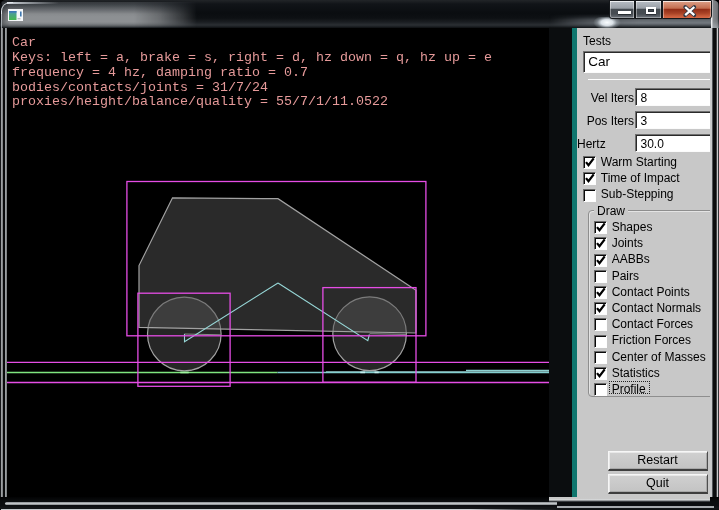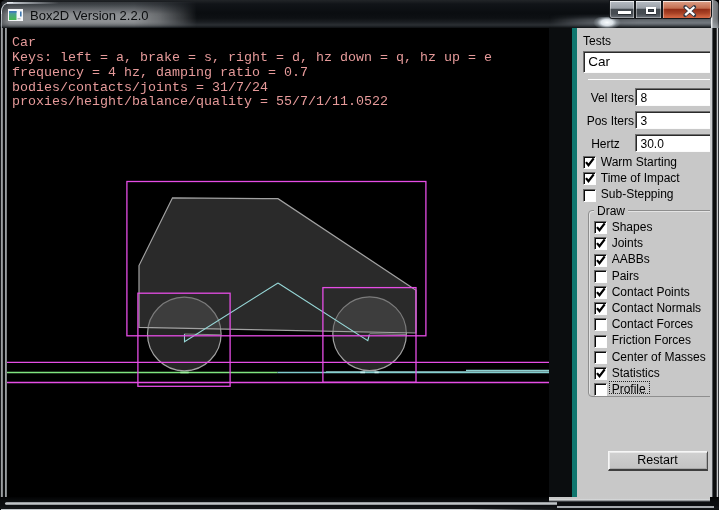--- a/index.html
+++ b/index.html
@@ -72,21 +72,20 @@
     <div class="btn7" id="bmax">
         <div class="glyphbox"></div>
       </div>
     <div class="btn7" id="bclo">
       <svg width="47" height="18" style="position:absolute;left:0;top:0">
         <path d="M22.2 6 L31.3 14.2 M31.3 6 L22.2 14.2" stroke="#333a46" stroke-width="3.8" stroke-linecap="round"></path>
         <path d="M22.2 6 L31.3 14.2 M31.3 6 L22.2 14.2" stroke="#ffffff" stroke-width="2.3" stroke-linecap="butt"></path>
       </svg>
     </div>
   </div>
-  <div id="ttext">Box2D Version 2.2.0</div>
   <svg id="ticon" width="15" height="12" viewBox="0 0 15 12">
     <rect x="0" y="0" width="15" height="12" fill="#f6f8fa"></rect>
     <defs>
         <linearGradient id="ig" x1="0" y1="0" x2="0" y2="1">
       <stop offset="0" stop-color="#4f8fc8"></stop>
           <stop offset="0.35" stop-color="#4da289"></stop>
           <stop offset="1" stop-color="#46b84e"></stop>
     </linearGradient>
       </defs>
     <rect x="1" y="2" width="7.5" height="9" fill="url(#ig)"></rect>
@@ -142,21 +141,21 @@
     <div class="raised" style="left:135px;top:25.9px;width:12.5px;height:16px"></div>
     <div style="position:absolute;left:138.4px;top:31.7px;width:0;height:0;border-top:4px solid #000;border-left:3.5px solid transparent;border-right:3.5px solid transparent"></div>
     <div style="position:absolute;left:11px;top:51px;width:141px;height:1px;background:#909090;border-bottom:1px solid #fff"></div>
 
     <div class="lbl" style="left:0;top:63.5px;width:57px;text-align:right">Vel Iters</div>
     <div class="sunk" style="left:58.4px;top:59.7px;width:78px;height:18.1px"></div>
     <div class="lbl" style="left:63.5px;top:63.5px">8</div>
     <div class="lbl" style="left:0;top:86.8px;width:57px;text-align:right">Pos Iters</div>
     <div class="sunk" style="left:58.4px;top:83px;width:78px;height:18.1px"></div>
     <div class="lbl" style="left:63.5px;top:86.8px">3</div>
-    <div class="lbl" style="left:0;top:110.1px;width:57px;text-align:center">Hertz</div>
+    <div class="lbl" style="left:0;top:110.1px;width:72px;text-align:left">Hertz</div>
     <div class="sunk" style="left:58.4px;top:106.3px;width:78px;height:18.1px"></div>
     <div class="lbl" style="left:63.5px;top:110.1px">30.0</div>
   <div class="raised" style="left:138.3px;top:59.7px;width:12.1px;height:8.6px"></div>
  <div style="position:absolute;left:141.6px;top:62.5px;width:0;height:0;border-bottom:3.6px solid #000;border-left:2.8px solid transparent;border-right:2.8px solid transparent"></div>
  <div class="raised" style="left:138.3px;top:68.8px;width:12.1px;height:8.6px"></div>
  <div style="position:absolute;left:141.6px;top:71.60000000000001px;width:0;height:0;border-top:3.6px solid #000;border-left:2.8px solid transparent;border-right:2.8px solid transparent"></div>
       <div class="raised" style="left:138.3px;top:83px;width:12.1px;height:8.6px"></div>
  <div style="position:absolute;left:141.6px;top:85.8px;width:0;height:0;border-bottom:3.6px solid #000;border-left:2.8px solid transparent;border-right:2.8px solid transparent"></div>
  <div class="raised" style="left:138.3px;top:92.1px;width:12.1px;height:8.6px"></div>
  <div style="position:absolute;left:141.6px;top:94.9px;width:0;height:0;border-top:3.6px solid #000;border-left:2.8px solid transparent;border-right:2.8px solid transparent"></div>
@@ -221,20 +220,21 @@
       <div class="cb" style="left:16.6px;top:339px">
         <svg width="13" height="13" style="position:absolute;left:-1px;top:-1px">
           <path d="M3.0 6.1 L5.5 9.2 L10.7 2.4" stroke="#000" stroke-width="2.25" fill="none"></path>
         </svg>
       </div>
       <div class="lbl" style="left:34.7px;top:338.7px">Statistics</div>
       <div class="cb" style="left:16.6px;top:355.2px"></div>
       <div class="lbl" style="left:34.7px;top:354.9px">Profile</div>
       <div style="position:absolute;left:32.3px;top:352.9px;width:41.1px;height:13.3px;border:1px dotted #222"></div>
       <div class="pbtn" style="left:30.5px;top:423.4px">Restart</div>
+      <div class="pbtn" style="left:30.5px;top:446.2px">Quit</div>
     </div>
   </div>
   <div id="bL"></div>
   <div id="bR"></div>
   <div id="bB"></div>
   <div id="bBP"></div>
   <div id="bInnerL"></div>
   <div id="bInnerR"></div>
   <div id="bOuter"></div>
 

